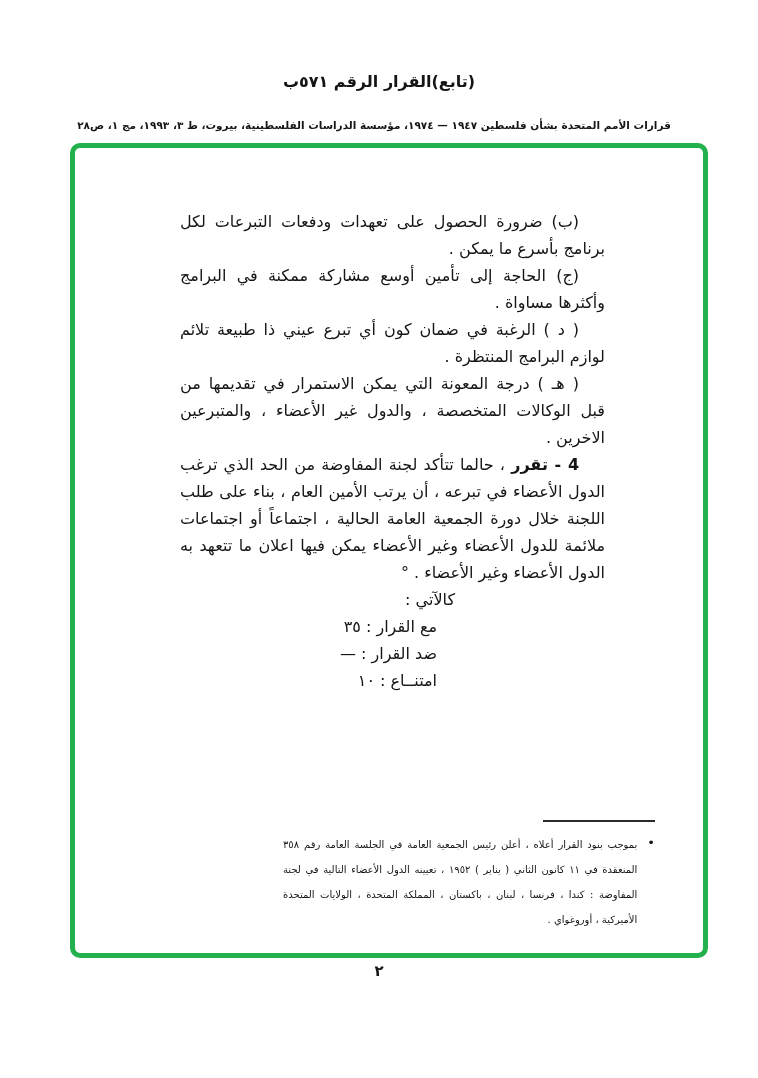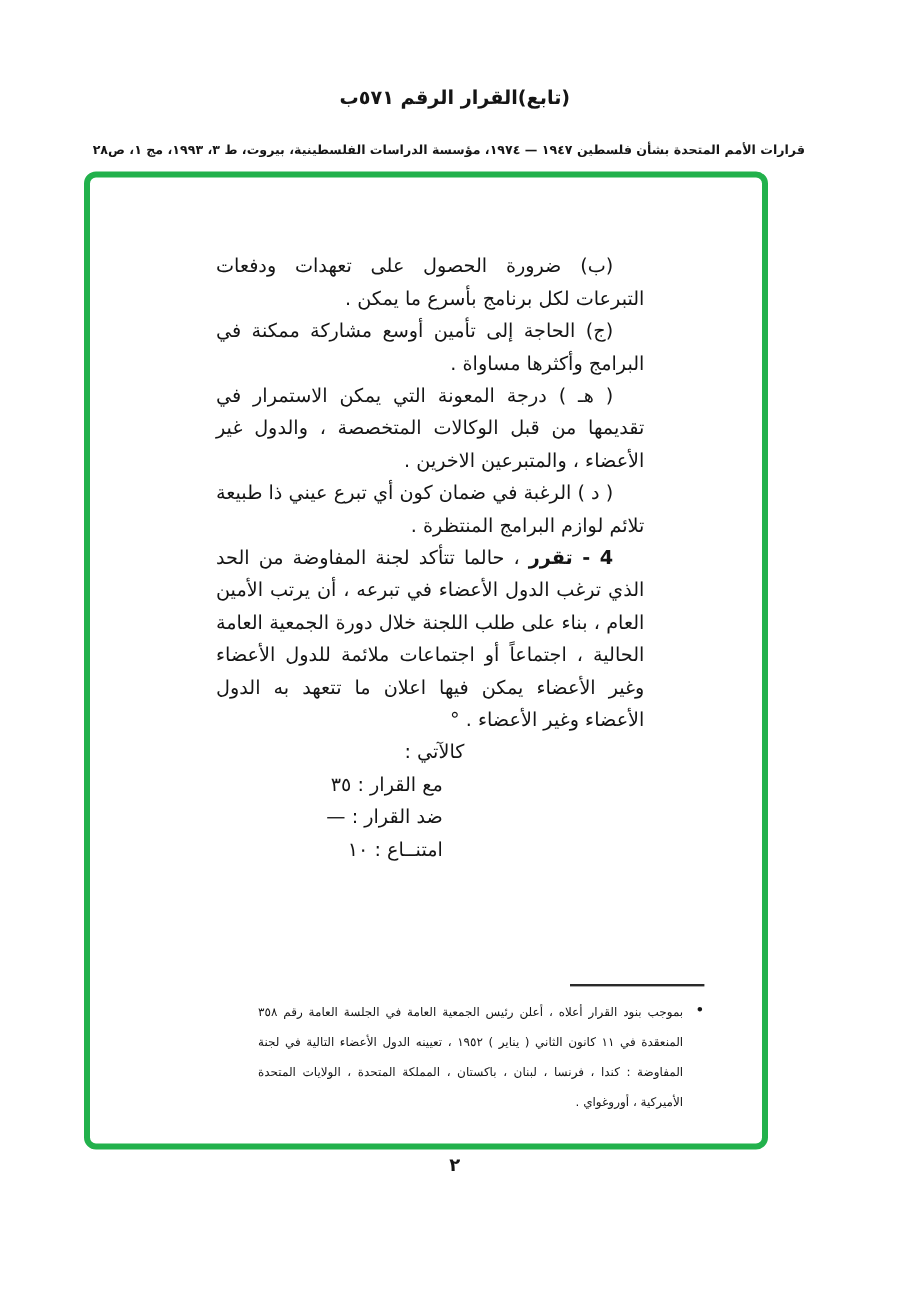--- a/index.html
+++ b/index.html
@@ -19,21 +19,21 @@
   }
   .header-source {
     position: absolute; top: 106px; left: 6px; right: 16px;
     text-align: center; direction: rtl;
     font-size: 10.5px; font-weight: bold;
     white-space: nowrap;
     margin-top: 13px;
   }
   .frame {
     position: absolute; left: 70px; top: 143px;
-    width: 570px; height: 815px;
+    width: 638px; height: 815px;
     box-sizing: border-box;
     border: 5px solid #22b14c;
     border-radius: 10px;
     background: #ffffff;
   }
   .content {
     padding: 60px 98px 0 105px;
     direction: rtl;
     font-size: 16px; line-height: 27px;
   }
@@ -87,23 +87,23 @@
   <div class="header-source">قرارات الأمم المتحدة بشأن فلسطين ١٩٤٧ — ١٩٧٤، مؤسسة الدراسات الفلسطينية، بيروت، ط ٣، ١٩٩٣، مج ١، ص٢٨</div>
 
   <div class="frame">
 
     <div class="content">
 
       <p class="para">(ب) ضرورة الحصول على تعهدات ودفعات التبرعات لكل برنامج بأسرع ما يمكن .</p>
 
       <p class="para">(ج) الحاجة إلى تأمين أوسع مشاركة ممكنة في البرامج وأكثرها مساواة .</p>
 
+      <p class="para">( د ) الرغبة في ضمان كون أي تبرع عيني ذا طبيعة تلائم لوازم البرامج المنتظرة .</p>
+
       <p class="para">( هـ ) درجة المعونة التي يمكن الاستمرار في تقديمها من قبل الوكالات المتخصصة ، والدول غير الأعضاء ، والمتبرعين الاخرين .</p>
-
-      <p class="para">( د ) الرغبة في ضمان كون أي تبرع عيني ذا طبيعة تلائم لوازم البرامج المنتظرة .</p>
 
       <p class="para"><span class="decision-lead">4 - تقرر</span><span> ، حالما تتأكد لجنة المفاوضة من الحد الذي ترغب الدول الأعضاء في تبرعه ، أن يرتب الأمين العام ، بناء على طلب اللجنة خلال دورة الجمعية العامة الحالية ، اجتماعاً أو اجتماعات ملائمة للدول الأعضاء وغير الأعضاء يمكن فيها اعلان ما تتعهد به الدول الأعضاء وغير الأعضاء . °</span></p>
 
       <div>
         <div class="adoption-line kalaati">كالآتي :</div>
       </div>
 
       <div>
         <div class="vote-line">مع القرار : ٣٥</div>
         <div class="vote-line">ضد القرار : —</div>

